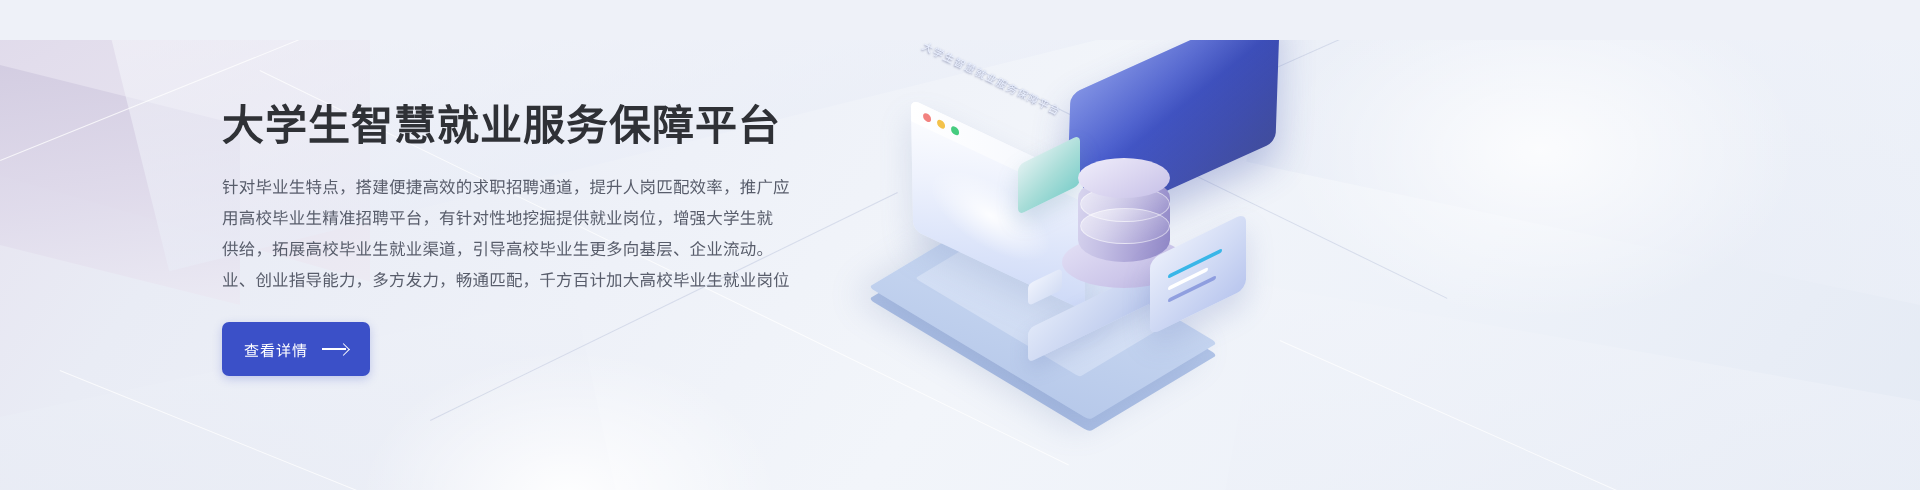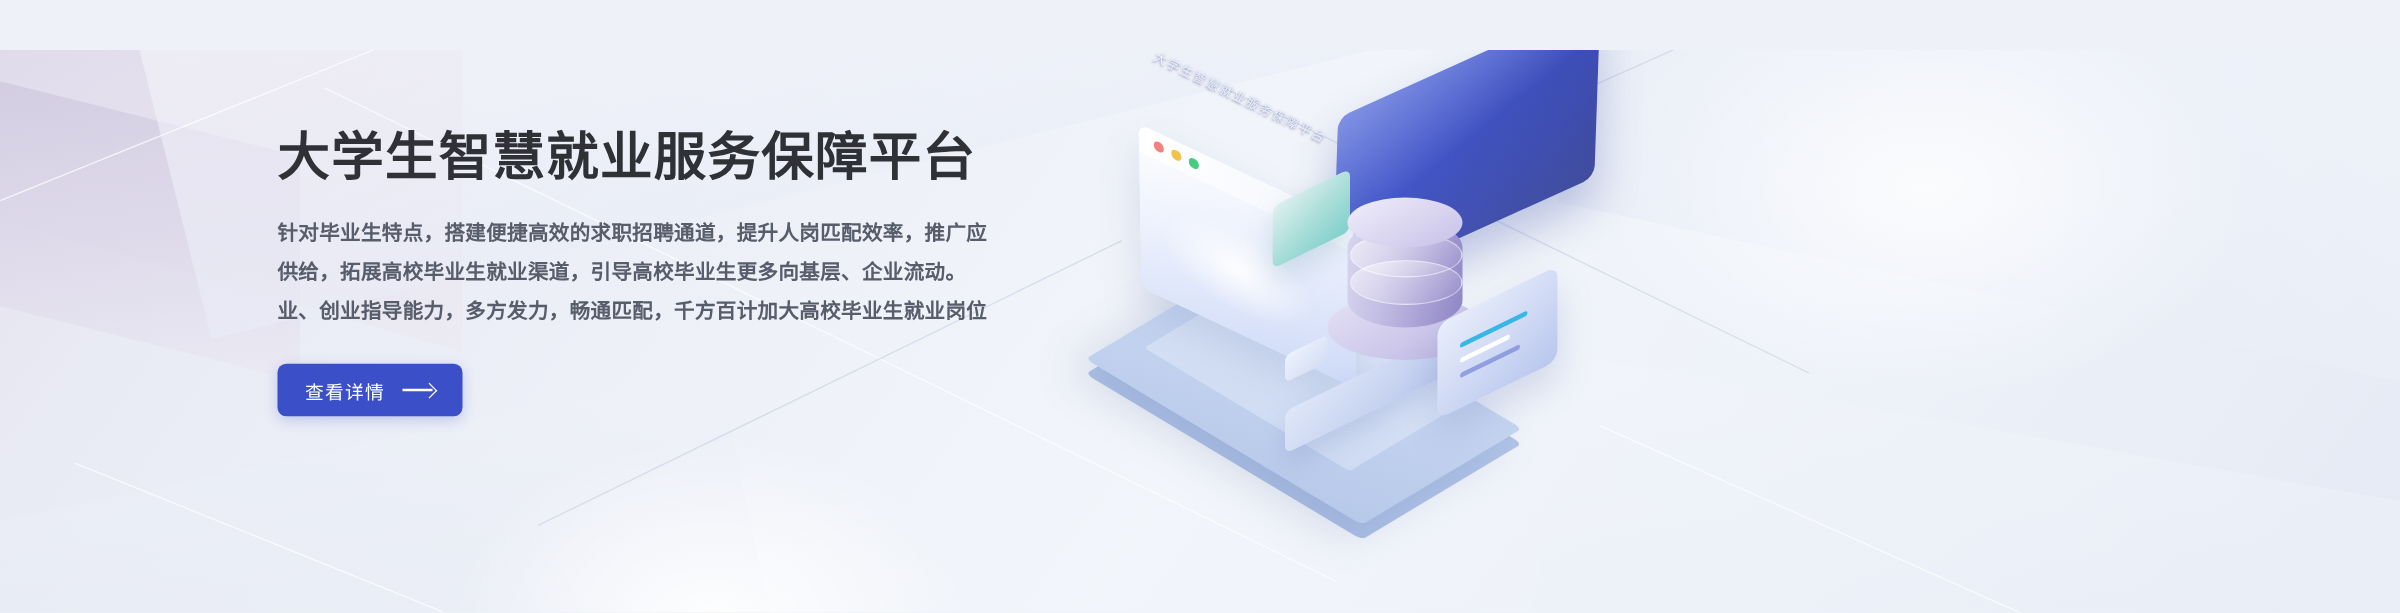--- a/index.html
+++ b/index.html
@@ -64,29 +64,29 @@
   }
   .line{position:absolute;background:rgba(255,255,255,.75);height:1px;transform-origin:0 0;}
   .line.d{background:rgba(170,182,210,.38);}
 
   
   .content{position:absolute;left:222px;top:62px;width:640px;}
   .title{
     font-size:42px;font-weight:700;color:#2f3136;letter-spacing:1px;
     line-height:1.15;margin:0 0 22px 0;white-space:nowrap;
   }
-  .desc{margin:0;font-weight:bold;}
+  .desc{margin:0;}
   .desc-line{
     font-size:16.5px;color:#585d6b;line-height:31px;letter-spacing:.2px;
     white-space:nowrap;
   }
   .btn{
     margin-top:26px;display:inline-flex;align-items:center;gap:14px;
     background:#3b50c8;color:#fff;border:none;border-radius:7px;
-    padding:0 22px;height:42px;font-size:15px;letter-spacing:1px;
+    padding:0 22px;height:54px;font-size:15px;letter-spacing:1px;
     font-family:inherit;cursor:pointer;box-shadow:0 3px 10px rgba(59,80,200,.25);
   }
   .btn .arrow{display:inline-block;width:26px;height:12px;position:relative;}
   .btn .arrow::before{content:"";position:absolute;left:0;top:5px;width:24px;height:1.6px;background:#fff;}
   .btn .arrow::after{content:"";position:absolute;right:0;top:1.6px;width:8px;height:8px;
     border-top:1.6px solid #fff;border-right:1.6px solid #fff;transform:rotate(45deg);}
 
   
   .illo{position:absolute;left:900px;top:0;width:480px;height:330px;}
 
@@ -239,20 +239,21 @@
     <div class="line" style="left:1280px;top:300px;width:640px;transform:rotate(24deg);"></div>
     <div class="line" style="left:60px;top:330px;width:620px;transform:rotate(22deg);"></div>
     <div class="line d" style="left:430px;top:380px;width:520px;transform:rotate(-26deg);"></div>
   </div>
 
   <div class="content">
     <h1 class="title">大学生智慧就业服务保障平台</h1>
 
     <div class="desc">
       <div class="desc-line">针对毕业生特点，搭建便捷高效的求职招聘通道，提升人岗匹配效率，推广应</div>
+      <div class="desc-line">用高校毕业生精准招聘平台，有针对性地挖掘提供就业岗位，增强大学生就</div>
       <div class="desc-line">供给，拓展高校毕业生就业渠道，引导高校毕业生更多向基层、企业流动。</div>
       <div class="desc-line">业、创业指导能力，多方发力，畅通匹配，千方百计加大高校毕业生就业岗位</div>
     </div>
 
     <button class="btn">
       <span>查看详情</span>
       <span class="arrow"></span>
     </button>
   </div>
 

